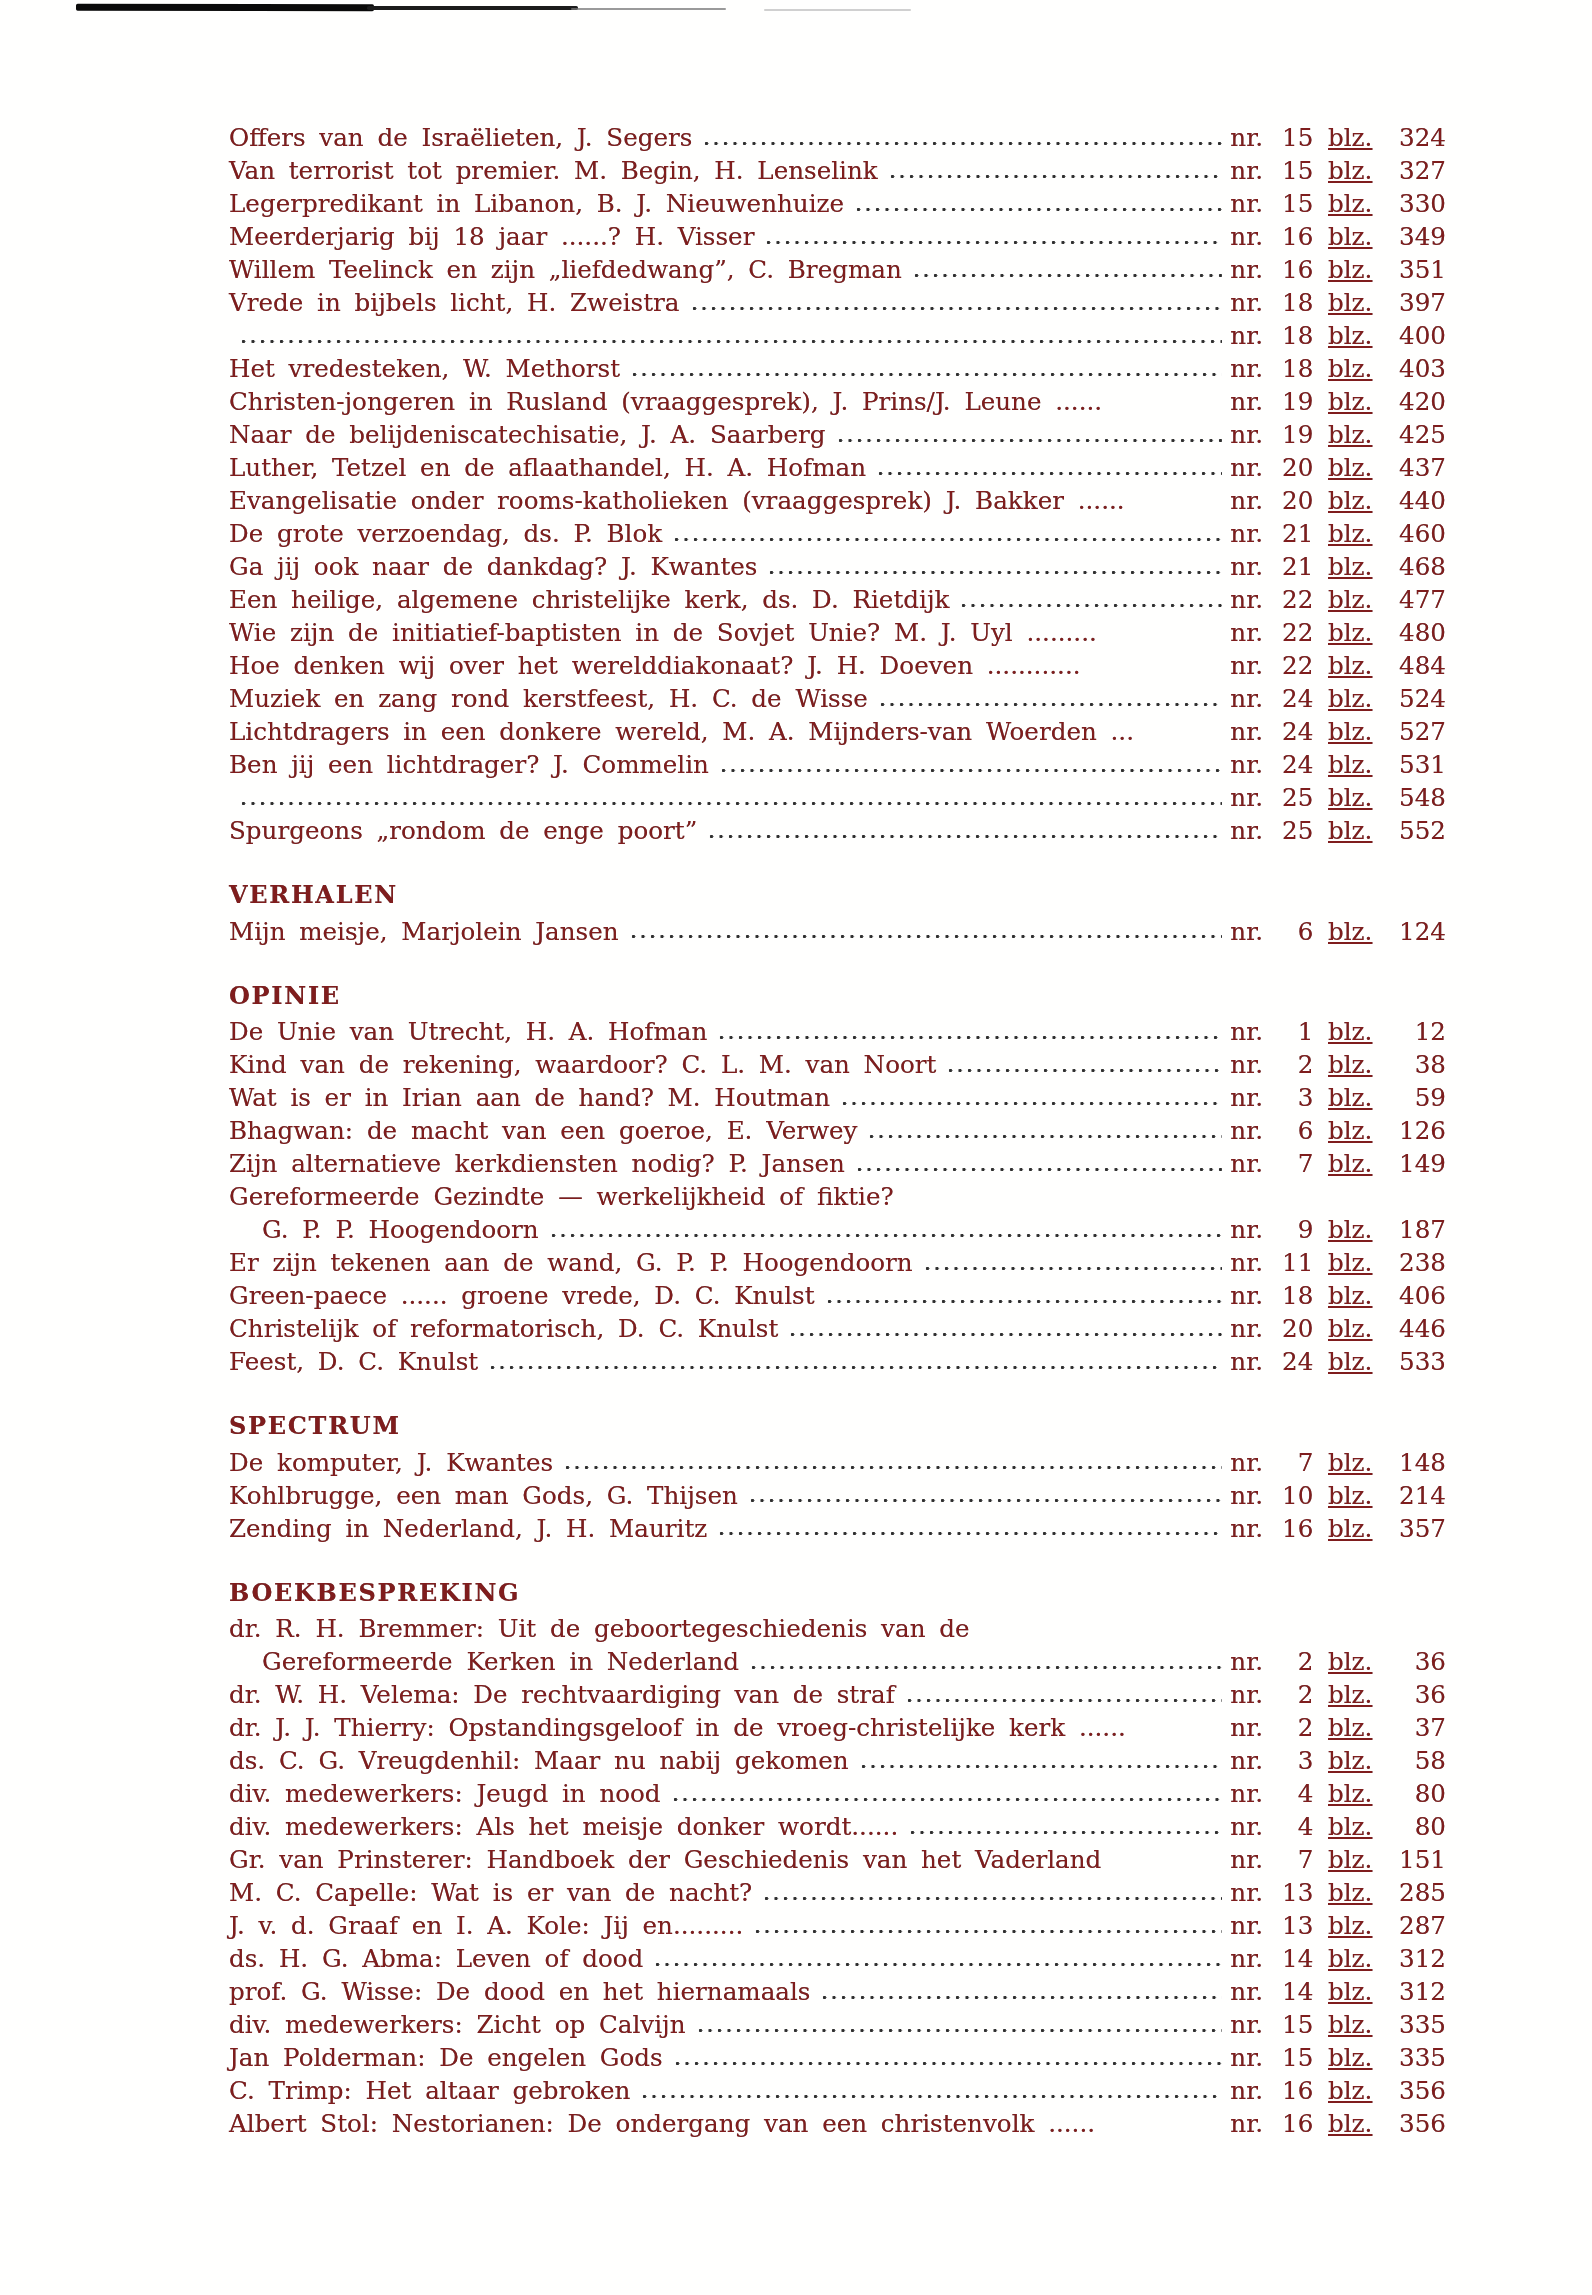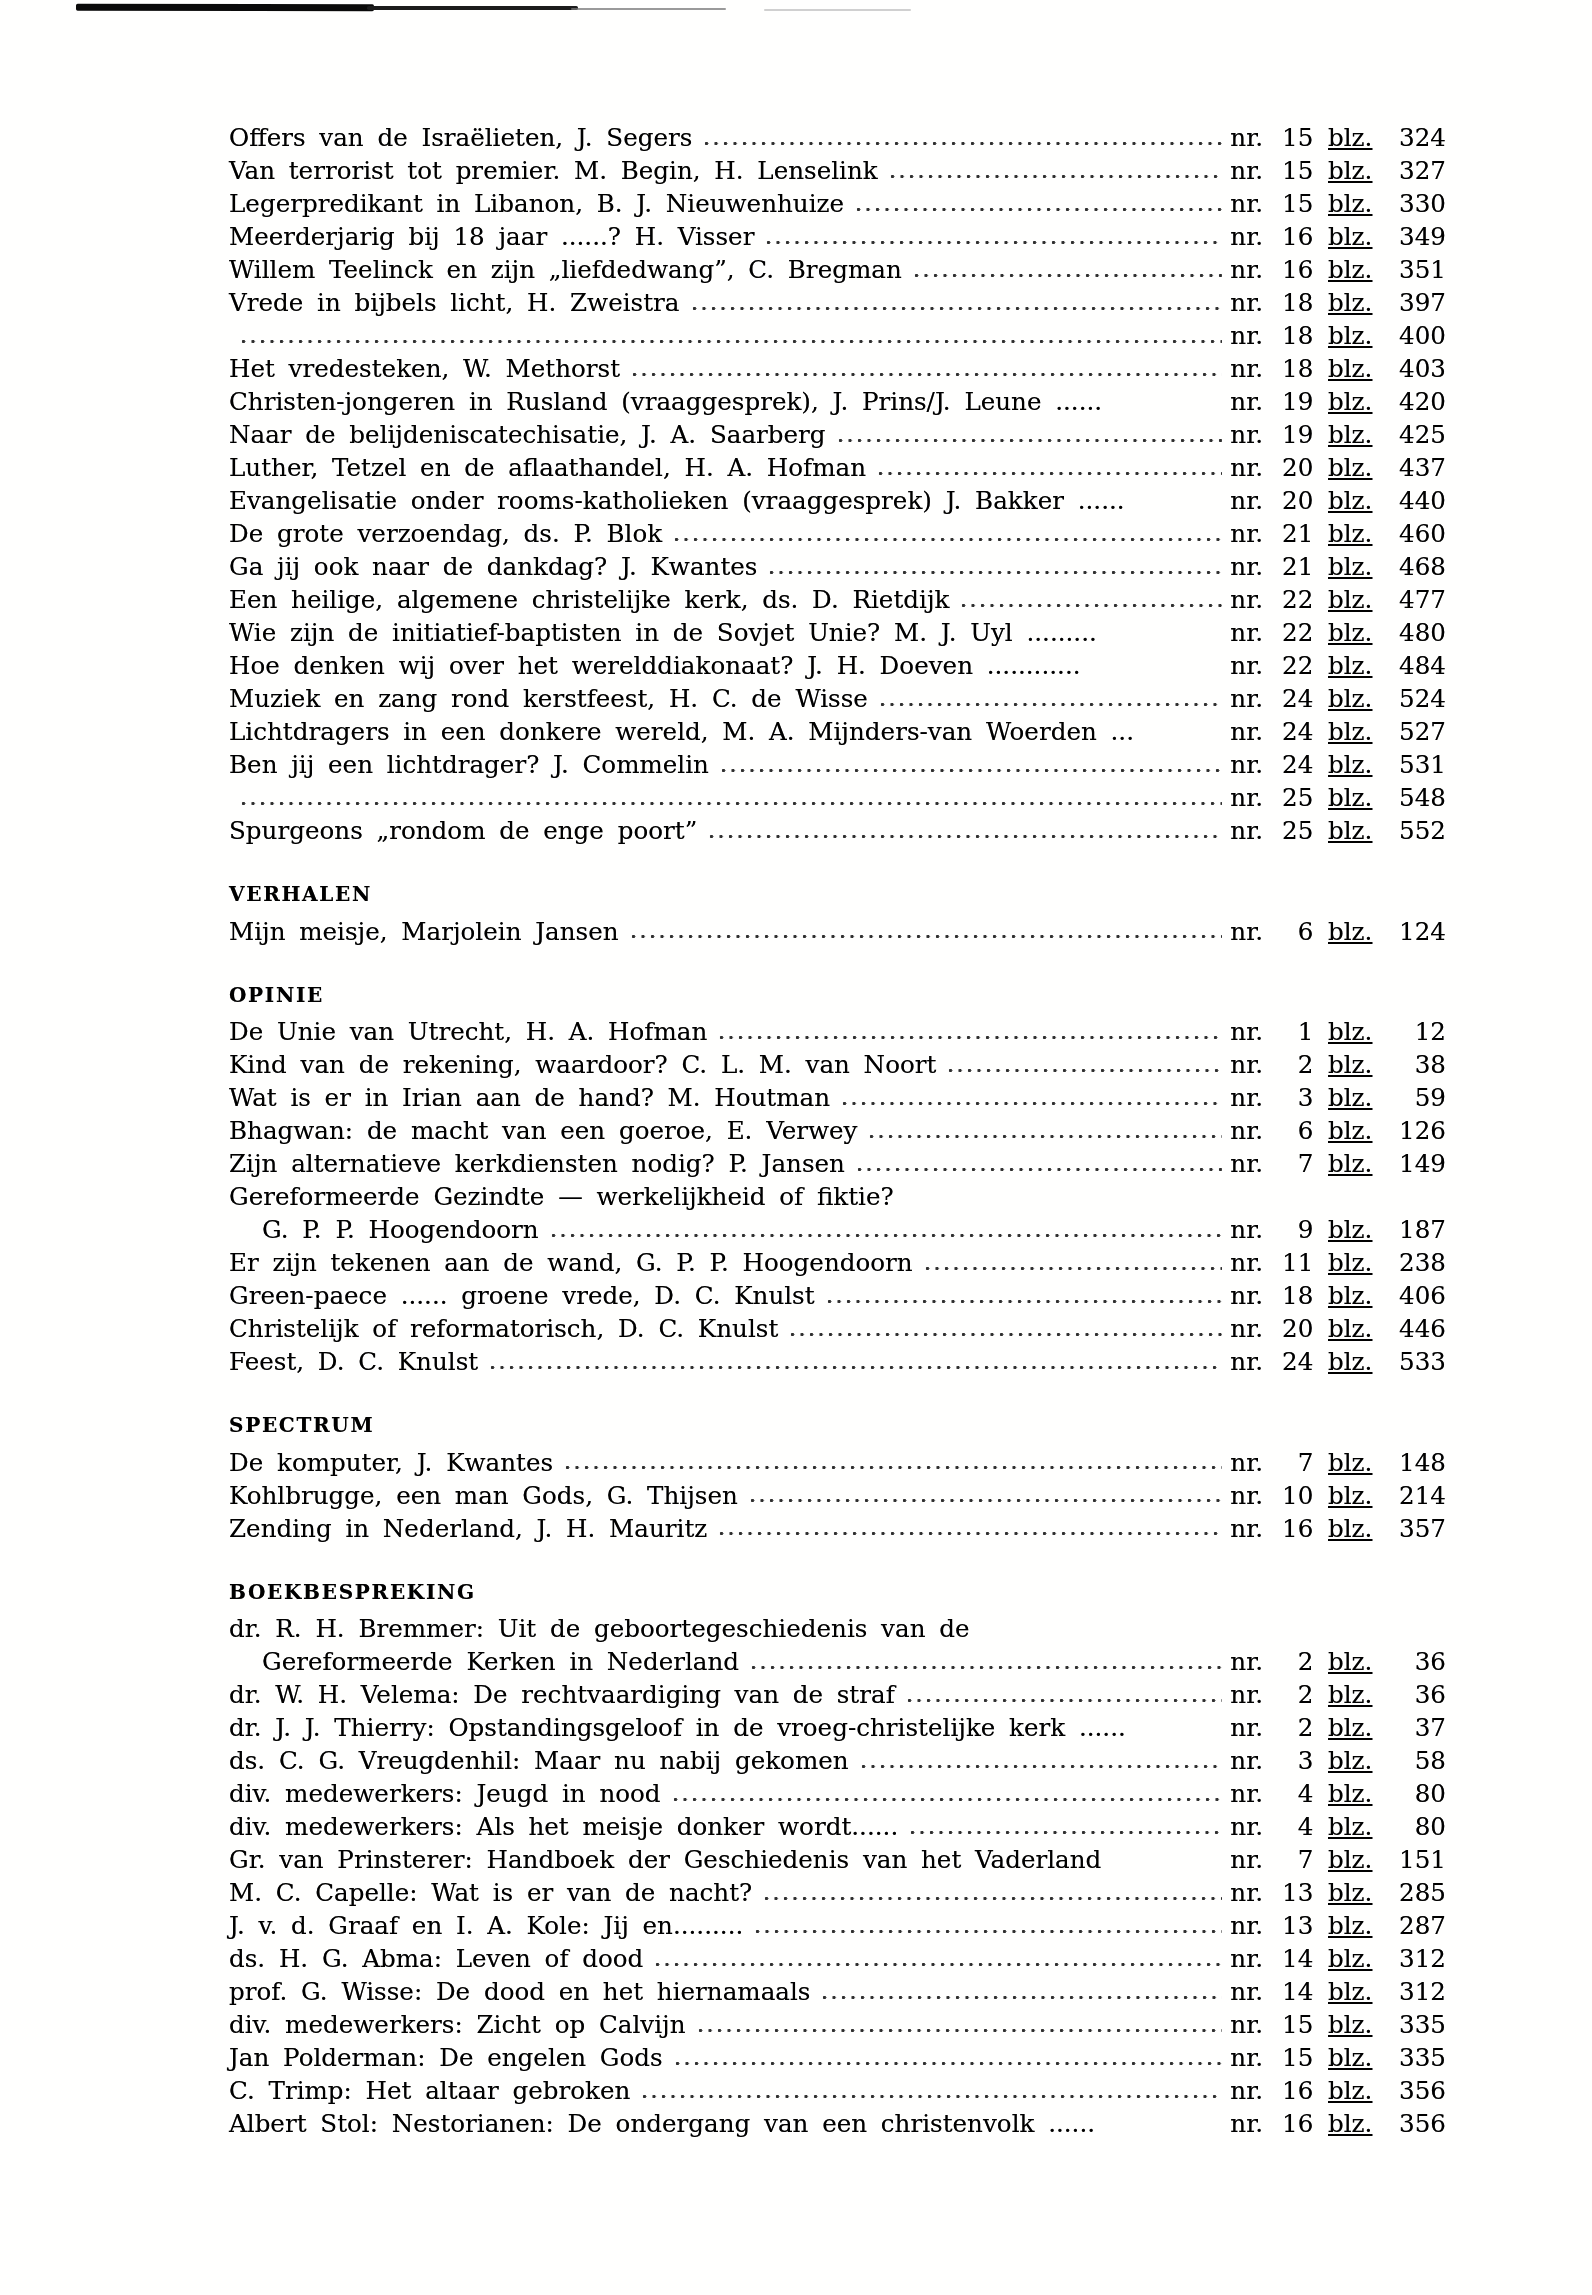--- a/index.html
+++ b/index.html
@@ -3,40 +3,40 @@
 <meta charset="utf-8">
 <style>
   html, body { margin: 0; padding: 0; background: #ffffff; }
   .page {
     position: relative;
     width: 1592px;
     height: 2295px;
     background: #fffffe;
     overflow: hidden;
     font-family: "DejaVu Serif", "Liberation Serif", serif;
-    color: #000000;
+    color: #7f1d1d;
   }
   
   .streak { position: absolute; background: #0a0a0a; border-radius: 1.7px; }
   .streak-a { left: 76px;  top: 4.3px;  width: 298px; height: 7px; transform: rotate(0.12deg); }
   .streak-b { left: 367px; top: 6px;  width: 211px; height: 4.3px; background: #1c1c1c; }
   .streak-c { left: 571px; top: 7.8px;  width: 155px; height: 2.6px; background: #787878; opacity: .75; }
   .streak-d { left: 764px; top: 8.6px; width: 147px; height: 2.6px; background: #aaaaaa; opacity: .55; }
 
   .toc {
     position: absolute;
     left: 229px;
     top: 121px;
     width: 1217px;
     font-size: 24.6px;
     line-height: 33px;
     text-shadow: 0 0 0.5px rgba(0,0,0,0.5);
   }
   .section-heading {
-    font-size: 20px;
+    font-size: 24px;
     font-weight: 700;
     letter-spacing: 1.7px;
     margin: 31px 0 3.5px 0;
     line-height: 33px;
   }
   .row {
     display: flex;
     align-items: baseline;
     height: 33px;
     white-space: nowrap;

